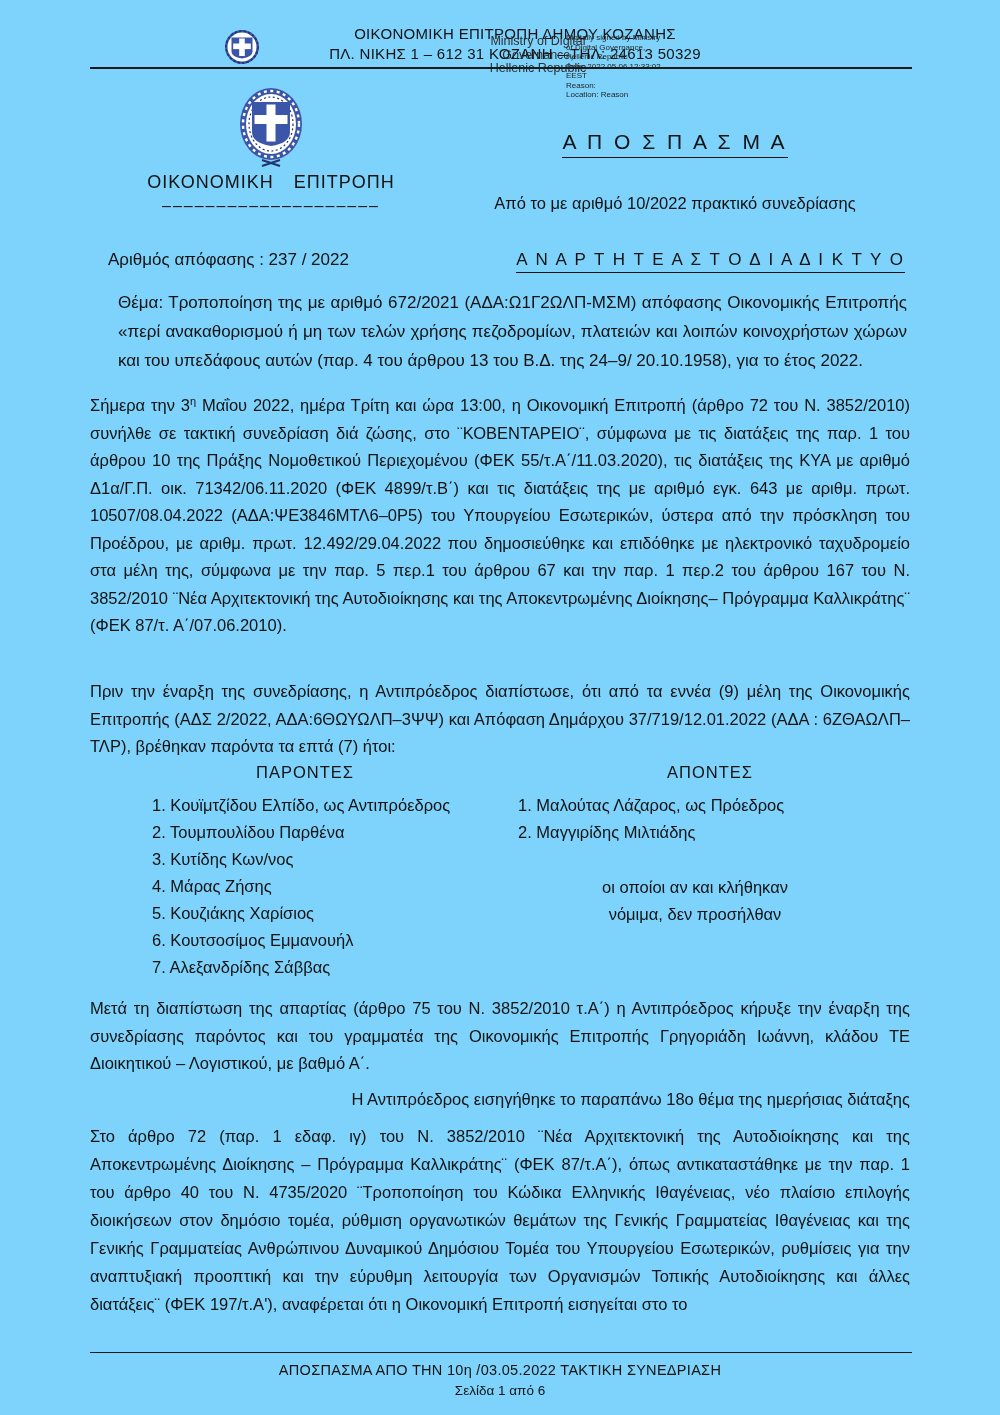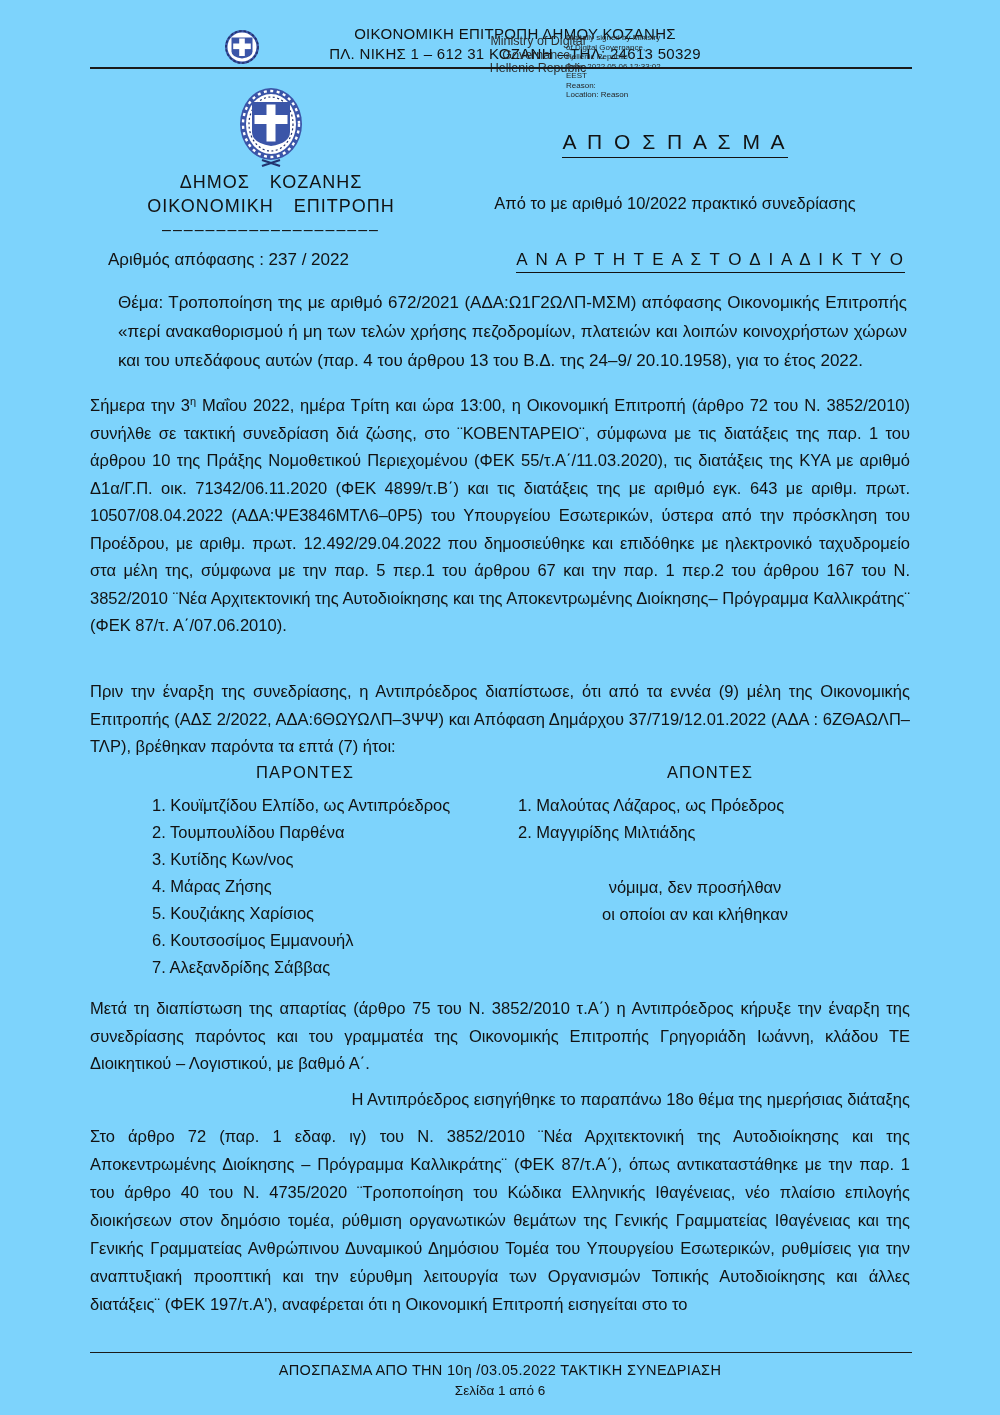--- a/index.html
+++ b/index.html
@@ -89,21 +89,20 @@
     <svg class="emblem" width="66" height="86" viewBox="0 0 66 86">
       <ellipse cx="33" cy="40" rx="31" ry="36" fill="#3b55a8"></ellipse>
       <ellipse cx="33" cy="40" rx="25" ry="30" fill="#ffffff"></ellipse>
       <ellipse cx="33" cy="40" rx="28" ry="33" fill="none" stroke="#ffffff" stroke-width="2.4" stroke-dasharray="3 3.5"></ellipse>
       <ellipse cx="33" cy="40" rx="22" ry="27" fill="none" stroke="#22336e" stroke-width="1.2" stroke-dasharray="2 2.5"></ellipse>
       <path d="M14 18 h38 v30 q0 11 -19 14 q-19 -3 -19 -14 z" fill="#3b55a8"></path>
       <rect x="28.5" y="20.5" width="9" height="37" fill="#ffffff"></rect>
       <rect x="16.5" y="31" width="33" height="9" fill="#ffffff"></rect>
       <path d="M24 76 L42 82 M42 76 L24 82" stroke="#22336e" stroke-width="2.2" fill="none"></path>
     </svg>
-    <div class="org-line">ΔΗΜΟΣ ΚΟΖΑΝΗΣ</div>
     <div class="org-line">ΟΙΚΟΝΟΜΙΚΗ ΕΠΙΤΡΟΠΗ</div>
     <div class="org-rule">––––––––––––––––––––</div>
   </div>
 
   <div class="abs title-block">
     <span class="doc-title">Α Π Ο Σ Π Α Σ Μ Α</span>
     <div class="doc-subtitle">Από το με αριθμό 10/2022 πρακτικό συνεδρίασης</div>
   </div>
 
   <div class="abs decision-row">
@@ -129,22 +128,22 @@
     <div>6. Κουτσοσίμος Εμμανουήλ</div>
     <div>7. Αλεξανδρίδης Σάββας</div>
   </div>
 
   <div class="abs att-list absent-l">
     <div>1. Μαλούτας Λάζαρος, ως Πρόεδρος</div>
     <div>2. Μαγγιρίδης Μιλτιάδης</div>
   </div>
 
   <div class="abs absent-notes">
+    <div>οι οποίοι αν και κλήθηκαν</div>
     <div>νόμιμα, δεν προσήλθαν</div>
-    <div>οι οποίοι αν και κλήθηκαν</div>
   </div>
 
   <div class="abs para p3">Μετά τη διαπίστωση της απαρτίας (άρθρο 75 του Ν. 3852/2010 τ.Α΄) η Αντιπρόεδρος κήρυξε την έναρξη της συνεδρίασης παρόντος και του γραμματέα της Οικονομικής Επιτροπής Γρηγοριάδη Ιωάννη, κλάδου ΤΕ Διοικητικού – Λογιστικού, με βαθμό Α΄.</div>
 
   <div class="abs para p4">Η Αντιπρόεδρος εισηγήθηκε το παραπάνω 18ο θέμα της ημερήσιας διάταξης</div>
 
   <div class="abs para p5">Στο άρθρο 72 (παρ. 1 εδαφ. ιγ) του Ν. 3852/2010 ¨Νέα Αρχιτεκτονική της Αυτοδιοίκησης και της Αποκεντρωμένης Διοίκησης – Πρόγραμμα Καλλικράτης¨ (ΦΕΚ 87/τ.Α΄), όπως αντικαταστάθηκε με την παρ. 1 του άρθρο 40 του Ν. 4735/2020 ¨Τροποποίηση του Κώδικα Ελληνικής Ιθαγένειας, νέο πλαίσιο επιλογής διοικήσεων στον δημόσιο τομέα, ρύθμιση οργανωτικών θεμάτων της Γενικής Γραμματείας Ιθαγένειας και της Γενικής Γραμματείας Ανθρώπινου Δυναμικού Δημόσιου Τομέα του Υπουργείου Εσωτερικών, ρυθμίσεις για την αναπτυξιακή προοπτική και την εύρυθμη λειτουργία των Οργανισμών Τοπικής Αυτοδιοίκησης και άλλες διατάξεις¨ (ΦΕΚ 197/τ.Α'), αναφέρεται ότι η Οικονομική Επιτροπή εισηγείται στο το</div>
 
   <div class="abs ftr-rule"></div>
   <div class="abs ftr-line1">ΑΠΟΣΠΑΣΜΑ ΑΠΟ ΤΗΝ 10η /03.05.2022  ΤΑΚΤΙΚΗ ΣΥΝΕΔΡΙΑΣΗ</div>

